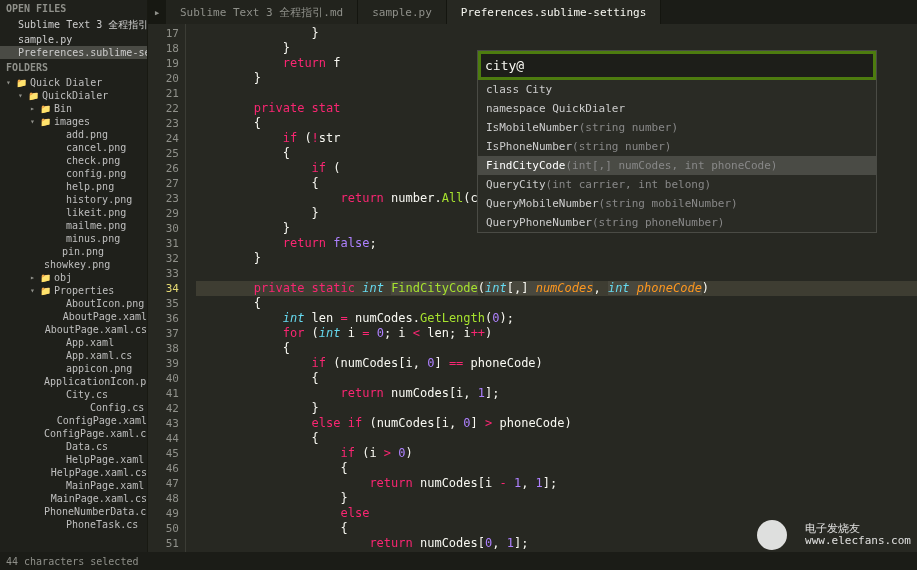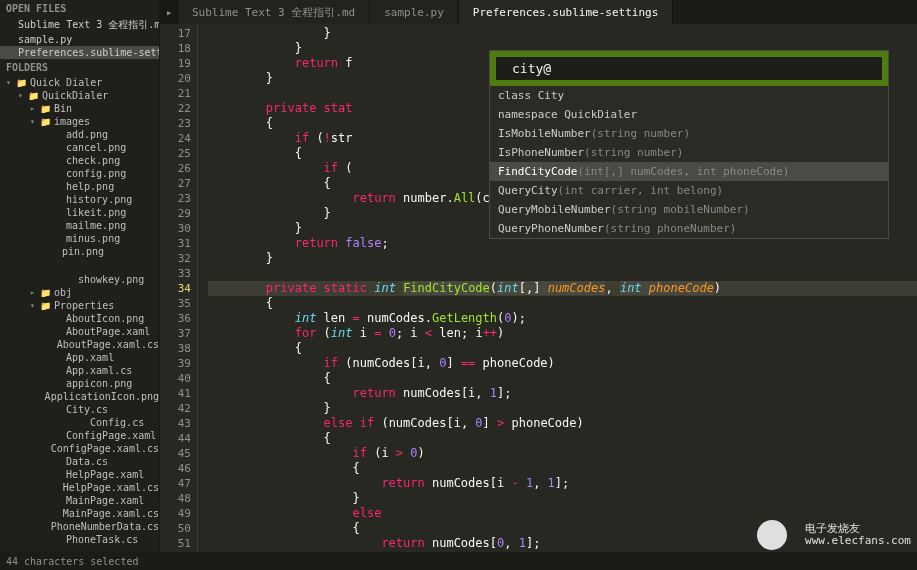--- a/index.html
+++ b/index.html
@@ -9,21 +9,21 @@
   background: #272822;
   color: #f8f8f2;
   width: 917px;
   height: 570px;
   overflow: hidden;
   position: relative;
 }
 .container { display: flex; height: 100%; flex-direction: column; }
 .main-area { display: flex; flex: 1; overflow: hidden; }
 .sidebar {
-  width: 160px;
+  width: 148px;
   background: #1f201b;
   color: #8f908a;
   overflow-y: auto;
   font-size: 10px;
   border-right: 1px solid #181912;
 }
 .sidebar-header {
   color: #8f908a;
   padding: 3px 6px;
   font-size: 10px;
@@ -135,23 +135,23 @@
   left: 329px;
   top: 26px;
   width: 400px;
   background: #2a2b25;
   border: 1px solid #4a4b45;
   font-size: 11px;
   z-index: 10;
 }
 .autocomplete-input {
   width: 100%;
-  padding: 4px 16px;
+  padding: 4px 4px;
   background: #1d1e19;
-  border: 6px solid #4d7c0f;
+  border: 3px solid #4d7c0f;
   color: #f8f8f2;
   font-family: inherit;
   font-size: 13px;
   outline: none;
 }
 .autocomplete-list { }
 .ac-item {
   padding: 3px 8px;
   color: #cccccc;
   cursor: pointer;
@@ -266,21 +266,21 @@
           <div class="tree-item" style="padding-left: 42px;">
             <span class="arrow"></span>
             <span class="file-icon"></span>
             <span>minus.png</span>
           </div>
           <div class="tree-item" style="padding-left: 38px;">
             <span class="arrow"></span>
             <span class="file-icon"></span>
             <span>pin.png</span>
           </div>
-          <div class="tree-item" style="padding-left: 54px; margin-top: 15px;">
+          <div class="tree-item" style="padding-left: 20px;">
             <span class="arrow"></span>
             <span class="file-icon"></span>
             <span>showkey.png</span>
           </div>
           <div class="tree-item" style="padding-left: 30px;">
             <span class="arrow">▸</span>
             <span class="folder-icon">📁</span>
             <span>obj</span>
           </div>
           <div class="tree-item" style="padding-left: 30px;">

